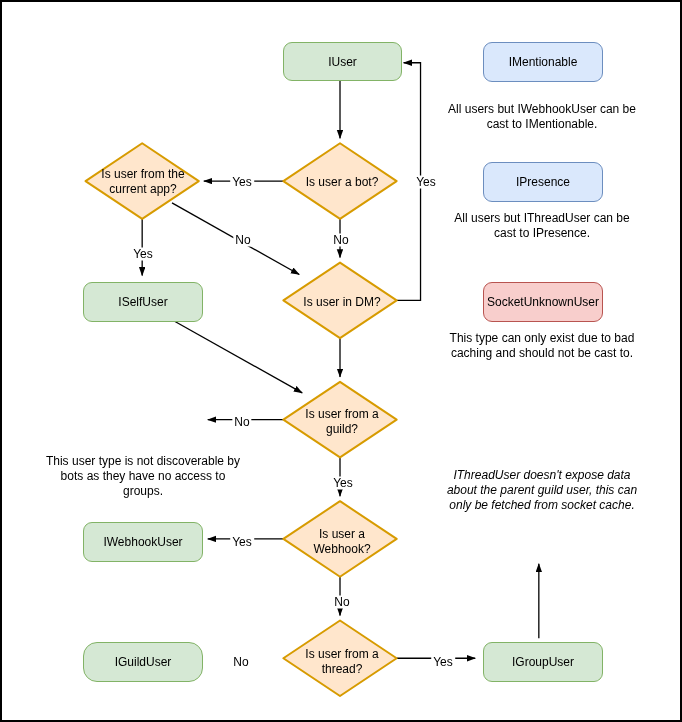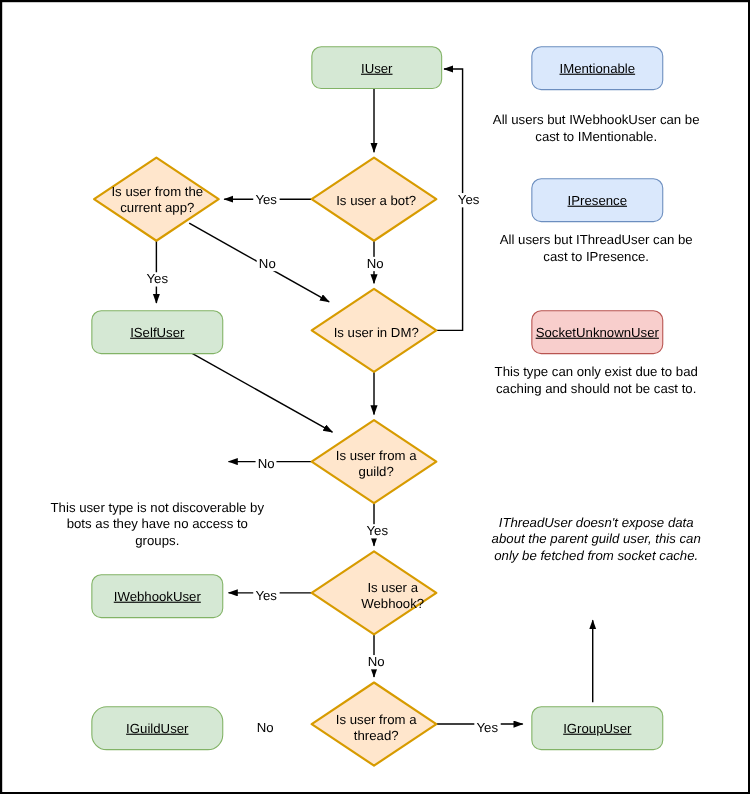--- a/index.html
+++ b/index.html
@@ -20,21 +20,20 @@
     position: absolute;
     width: 120px;
     height: 40px;
     box-sizing: border-box;
     border-radius: 9px;
     display: flex;
     align-items: center;
     justify-content: center;
     text-align: center;
     line-height: 14px;
-    text-decoration: underline;
   }
   .box.green { background: var(--green-fill); border: 1.5px solid var(--green-stroke); }
   .box.blue  { background: var(--blue-fill);  border: 1.5px solid var(--blue-stroke); }
   .box.red   { background: var(--red-fill);   border: 1.5px solid var(--red-stroke); }
   .dtext {
     position: absolute;
     width: 110px;
     height: 76px;
     display: flex;
     align-items: center;
@@ -105,21 +104,21 @@
   <div class="box green" style="left:81px;  top:520px;">IWebhookUser</div>
   <div class="box green" style="left:81px;  top:640px;border-radius:14px;">IGuildUser</div>
   <div class="box green" style="left:481px; top:640px;">IGroupUser</div>
 
   <div class="dtext" style="left:86px;  top:142px;">Is user from the
 current app?</div>
   <div class="dtext" style="left:285px; top:142px;">Is user a bot?</div>
   <div class="dtext" style="left:285px; top:262px;">Is user in DM?</div>
   <div class="dtext" style="left:285px; top:382px;">Is user from a
 guild?</div>
-  <div class="dtext" style="left:300px; top:502px;">Is user a
+  <div class="dtext" style="left:285px; top:502px;">Is user a
 Webhook?</div>
   <div class="dtext" style="left:285px; top:622px;">Is user from a
 thread?</div>
 
   <div class="elabel" style="left:240px; top:180px;">Yes</div>
   <div class="elabel" style="left:339px; top:238px;">No</div>
   <div class="elabel" style="left:141px; top:252px;">Yes</div>
   <div class="elabel" style="left:241px; top:238px;">No</div>
   <div class="elabel" style="left:424px; top:180px;">Yes</div>
   <div class="elabel" style="left:240px; top:420px;">No</div>

